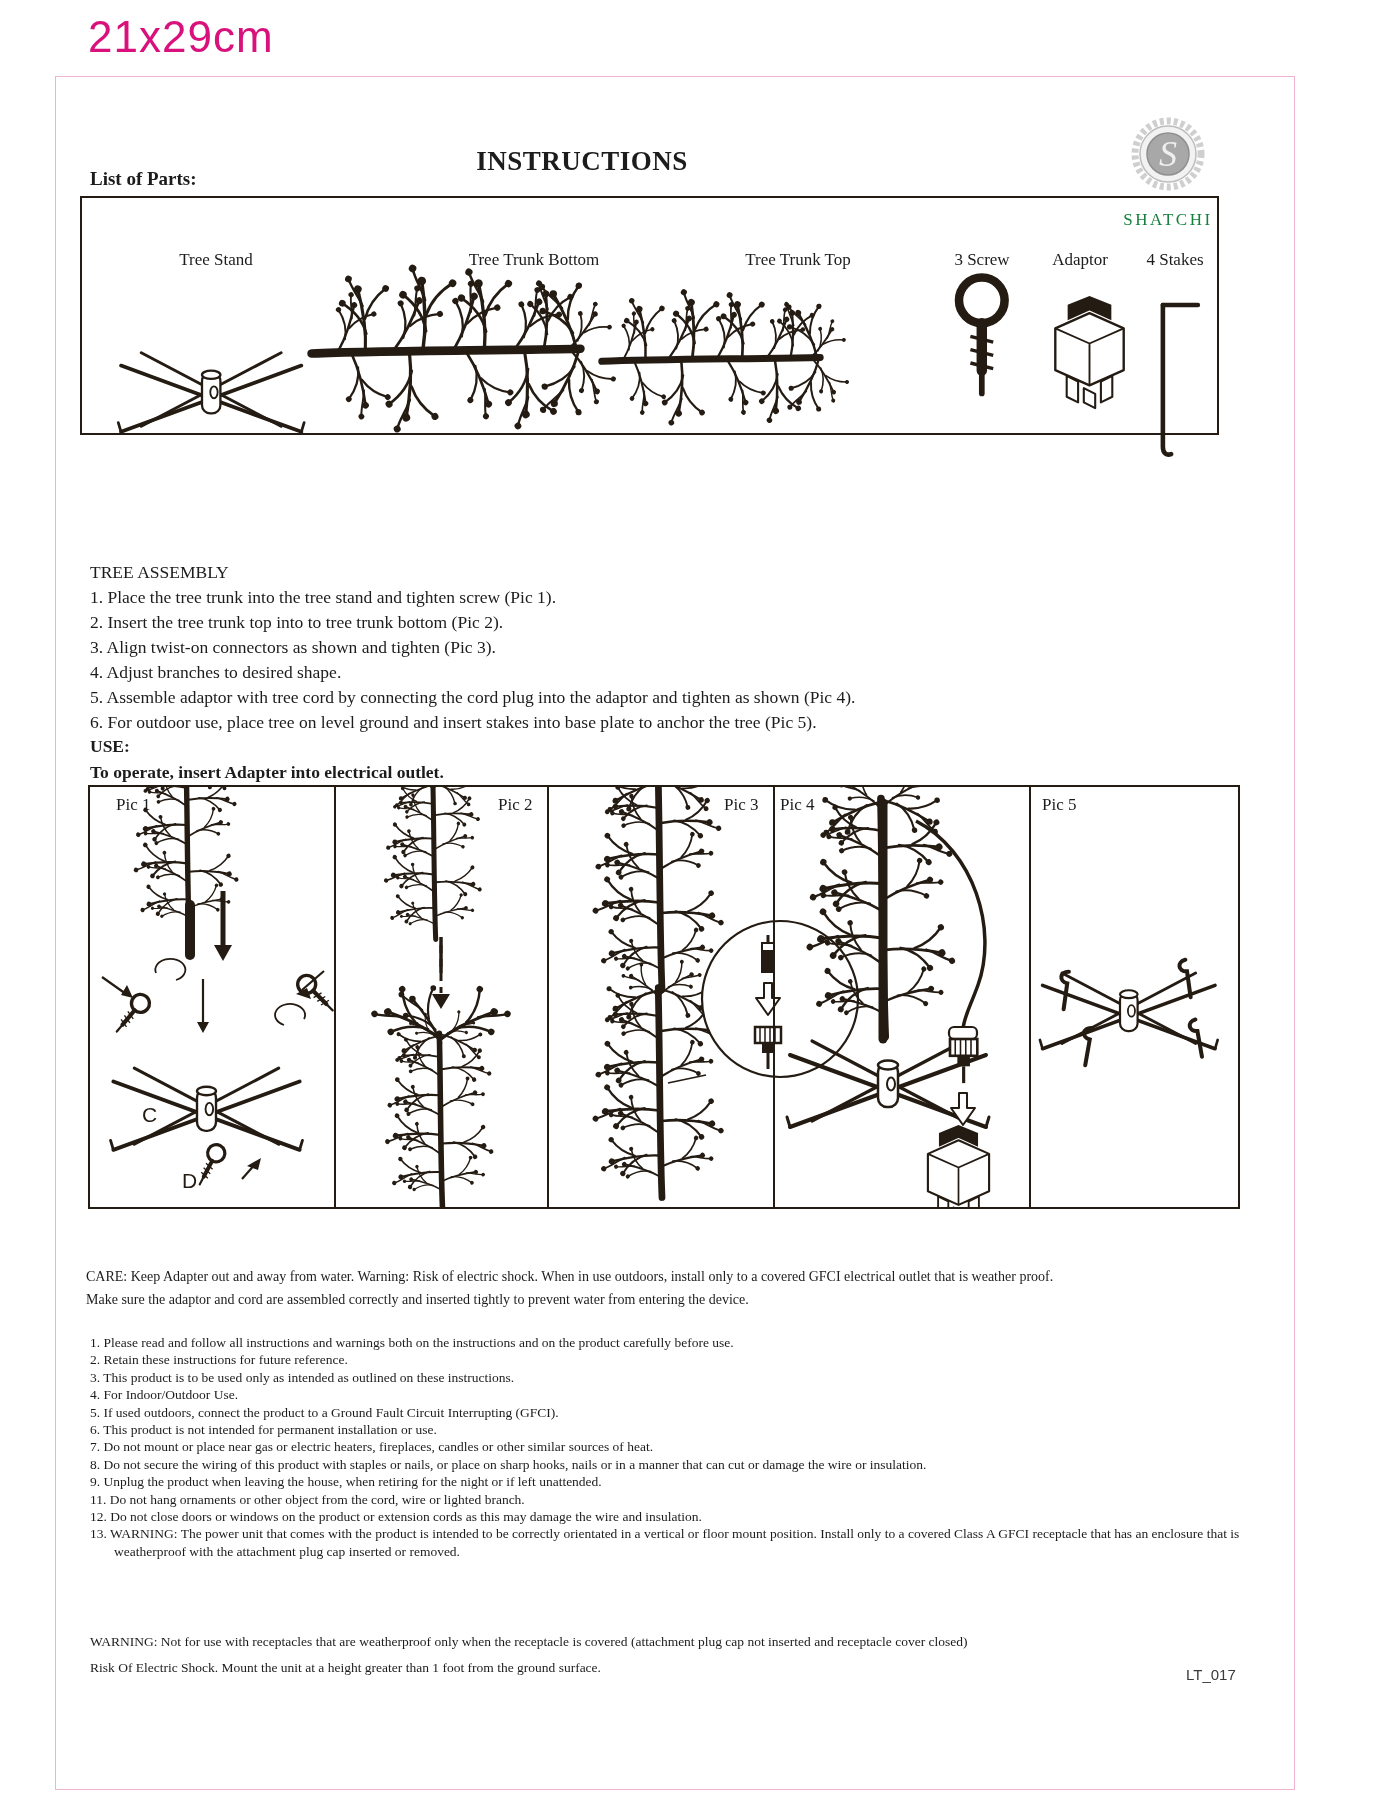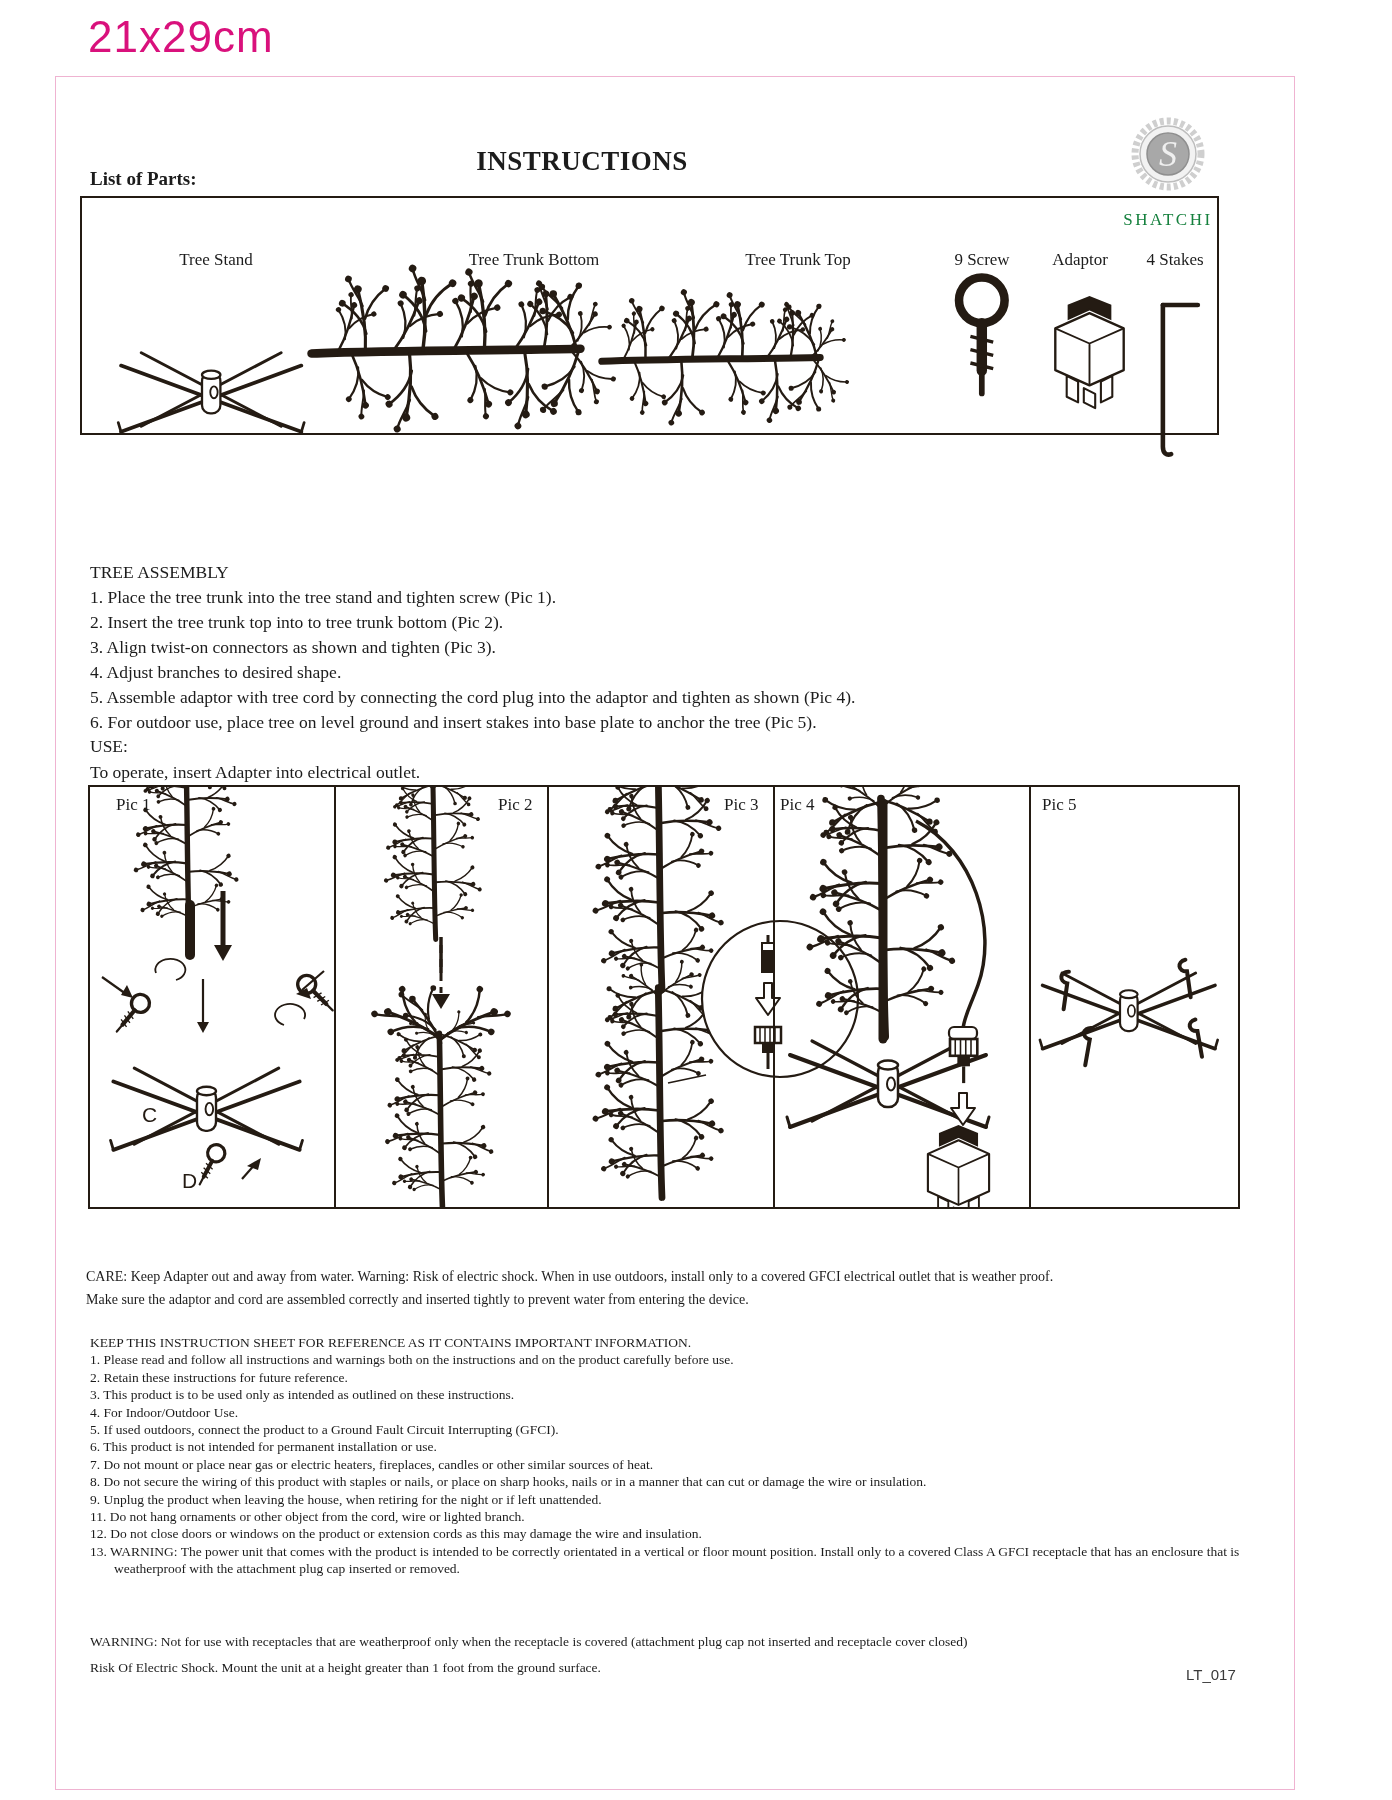--- a/index.html
+++ b/index.html
@@ -11,21 +11,21 @@
        border:1px solid #efb3d1;background:#fff;}
   .title{position:absolute;left:55px;top:146px;width:1054px;text-align:center;
        font-size:27px;font-weight:bold;letter-spacing:.5px;}
   .parts-heading{position:absolute;left:90px;top:168px;font-size:19px;font-weight:bold;}
   .logo{position:absolute;left:1118px;top:112px;width:100px;text-align:center;}
   .logo-name{font-size:17px;letter-spacing:2.5px;color:#15803d;margin-top:2px;}
   .parts-box{position:absolute;left:80px;top:196px;width:1139px;height:239px;
        border:2px solid #241b13;box-sizing:border-box;}
   .part-label{position:absolute;top:52px;transform:translateX(-50%);font-size:17px;white-space:nowrap;}
   .assembly{position:absolute;left:90px;top:560px;font-size:17.5px;line-height:25px;width:1120px;}
-  .use-block{position:absolute;left:90px;top:733px;font-size:17.5px;line-height:26px;}
+  .use-block{position:absolute;left:90px;top:733px;font-size:17.5px;line-height:26px;font-weight:bold;}
   .pics-box{position:absolute;left:88px;top:785px;width:1152px;height:424px;
        border:2px solid #241b13;box-sizing:border-box;}
   .pic-divider{position:absolute;top:0;width:2px;height:100%;background:#241b13;}
   .pic-label{position:absolute;top:8px;font-size:17px;}
   .pic-marker{position:absolute;font-family:"Liberation Sans",sans-serif;font-size:21px;color:#241b13;}
   .overlay-svg{position:absolute;left:0;top:0;}
   .care{position:absolute;left:86px;top:1265px;width:1150px;font-size:14px;line-height:23px;}
   .keep{position:absolute;left:90px;top:1334px;width:1165px;font-size:13.5px;line-height:17.4px;}
   .keep .item{padding-left:24px;text-indent:-24px;}
   .warnblock{position:absolute;left:90px;top:1598px;width:1165px;font-size:13.5px;line-height:26px;margin-top:31px;}
@@ -131,21 +131,21 @@
     </svg>
     <div class="logo-name">SHATCHI</div>
   </div>
 
   <div class="parts-heading">List of Parts:</div>
 
   <div class="parts-box">
     <span class="part-label" style="left:134px">Tree Stand</span>
     <span class="part-label" style="left:452px">Tree Trunk Bottom</span>
     <span class="part-label" style="left:716px">Tree Trunk Top</span>
-    <span class="part-label" style="left:900px">9 Screw</span>
+    <span class="part-label" style="left:900px">3 Screw</span>
     <span class="part-label" style="left:998px">Adaptor</span>
     <span class="part-label" style="left:1093px">4 Stakes</span>
 
     <svg class="overlay-svg" width="1135" height="267" viewBox="0 0 1135 267">
       <g>
         <use href="#standx" transform="translate(28,140) scale(0.92)"></use>
       </g>
       <g>
         <use href="#htree" transform="translate(220,48) scale(0.96)"></use>
       </g>
@@ -258,21 +258,20 @@
     <span class="pic-marker" style="left:52px;top:316px">C</span>
     <span class="pic-marker" style="left:92px;top:382px">D</span>
   </div>
 
   <div class="care">
     <div>CARE: Keep Adapter out and away from water. Warning: Risk of electric shock. When in use outdoors, install only to a covered GFCI electrical outlet that is weather proof.</div>
     <div>Make sure the adaptor and cord are assembled correctly and inserted tightly to prevent water from entering the device.</div>
   </div>
 
   <div class="keep">
-    <div>KEEP THIS INSTRUCTION SHEET FOR REFERENCE AS IT CONTAINS IMPORTANT INFORMATION.</div>
     <div class="item">1. Please read and follow all instructions and warnings both on the instructions and on the product carefully before use.</div>
     <div class="item">2. Retain these instructions for future reference.</div>
     <div class="item">3. This product is to be used only as intended as outlined on these instructions.</div>
     <div class="item">4. For Indoor/Outdoor Use.</div>
     <div class="item">5. If used outdoors, connect the product to a Ground Fault Circuit Interrupting (GFCI).</div>
     <div class="item">6. This product is not intended for permanent installation or use.</div>
     <div class="item">7. Do not mount or place near gas or electric heaters, fireplaces, candles or other similar sources of heat.</div>
     <div class="item">8. Do not secure the wiring of this product with staples or nails, or place on sharp hooks, nails or in a manner that can cut or damage the wire or insulation.</div>
     <div class="item">9. Unplug the product when leaving the house, when retiring for the night or if left unattended.</div>
     <div class="item">11. Do not hang ornaments or other object from the cord, wire or lighted branch.</div>

